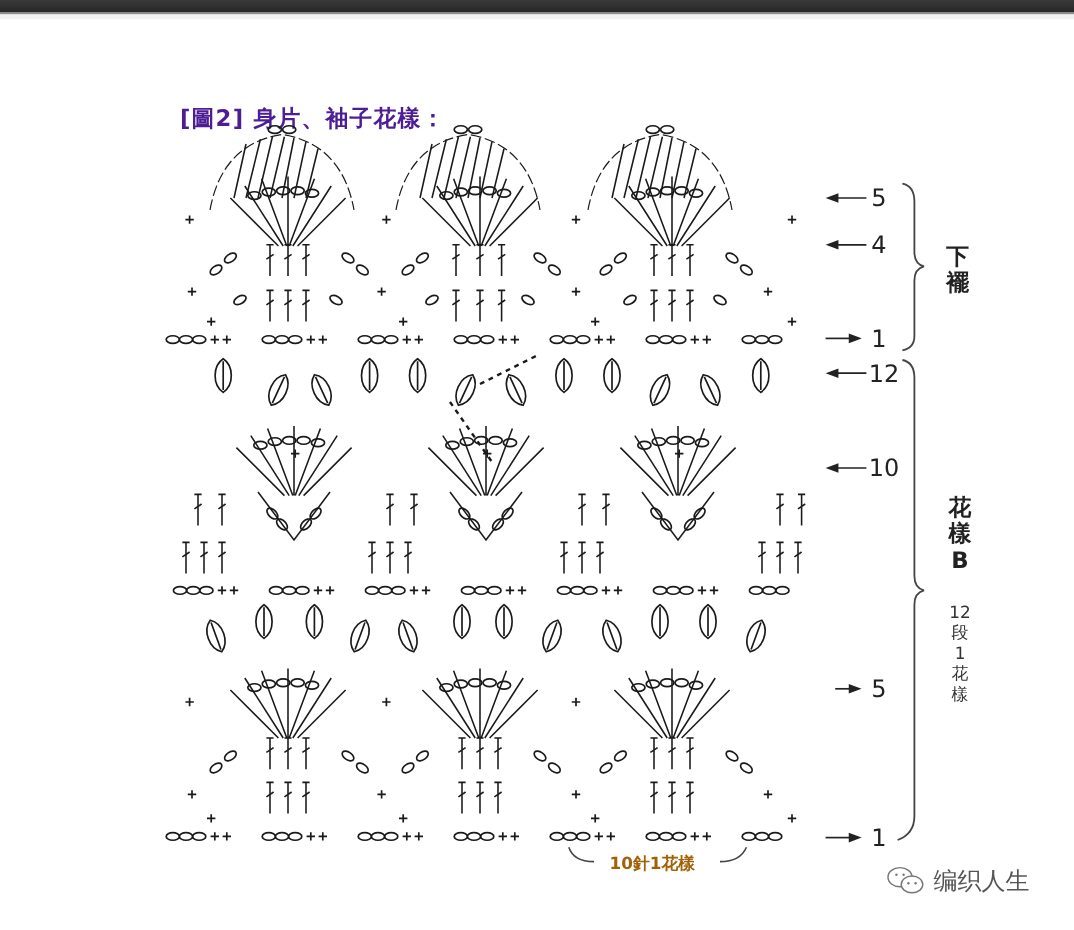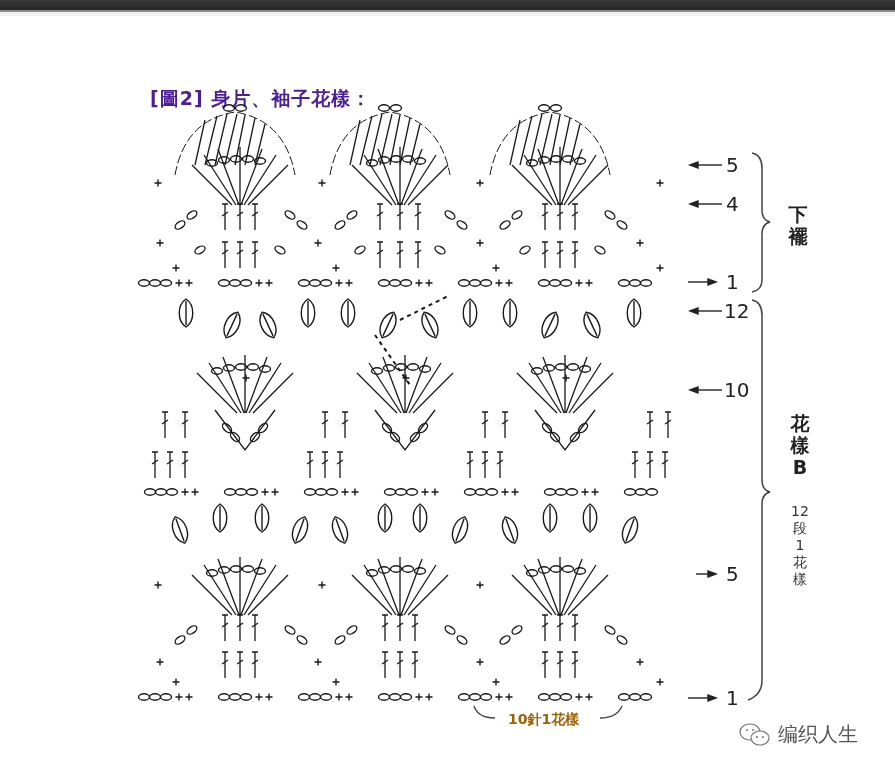--- a/index.html
+++ b/index.html
@@ -7,21 +7,21 @@
          font-family:"DejaVu Sans", sans-serif; color:#1a1a1a; }
   .topbar { position:absolute; left:0; top:0; width:895px; height:10px;
             background:linear-gradient(#3a3a3a,#262626); border-bottom:2px solid #8a8a8a; }
   .topshade { position:absolute; left:0; top:12px; width:895px; height:4px; background:#f1f1f1; }
   .title { position:absolute; left:150px; top:50px; font-size:19px; font-weight:bold; letter-spacing:1px; color:#4c1d95;margin-top:36px; }
   svg.chart { position:absolute; left:0; top:0; }
   .rowlabel { position:absolute; font-size:20px; color:#222; font-family:"DejaVu Sans", sans-serif; }
   .sidelabel { position:absolute; font-weight:bold; color:#222; font-size:19px; line-height:22px; text-align:center; width:30px; }
   .sidesub { position:absolute; color:#333; font-size:14px; line-height:17px; text-align:center; width:30px; }
   .repeat { position:absolute; left:508px; top:711px; font-size:14px; color:#a16207; font-weight:bold; }
-  .watermark { position:absolute; left:738px; top:721px; display:flex; align-items:center; gap:6px; color:#555; font-size:20px; }
+  .watermark { position:absolute; left:738px; top:721px; display:flex; gap:6px; color:#555; font-size:20px; }
 </style>
 </head>
 <body>
 
 <div class="topbar"></div>
 <div class="topshade"></div>
 
 <div class="title">[圖2] 身片、袖子花樣：</div>
 
 <svg class="chart" width="895" height="775" xmlns="http://www.w3.org/2000/svg">

